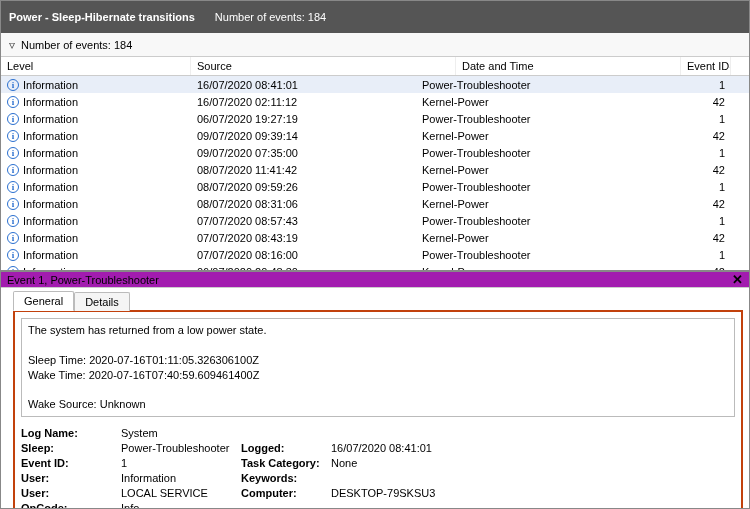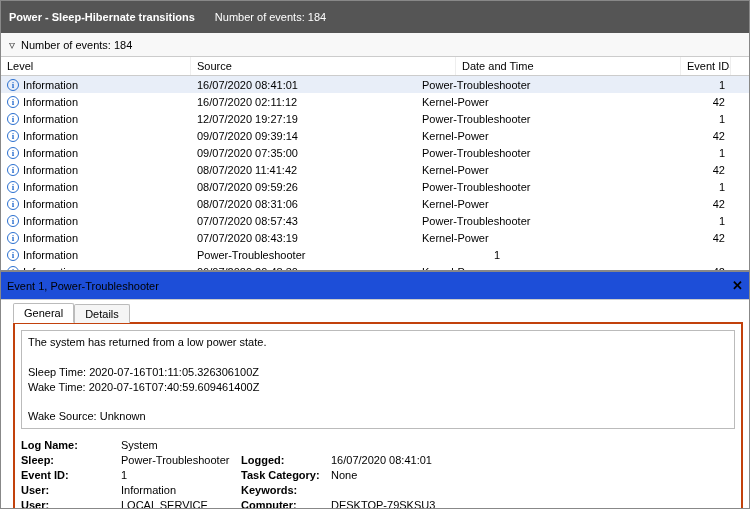--- a/index.html
+++ b/index.html
@@ -75,23 +75,23 @@
     height: 248px;
     display: flex;
     flex-direction: column;
     background: #fff;
   }
   .details-header {
     display: flex;
     align-items: center;
     justify-content: space-between;
     padding: 3px 6px;
-    background: #1d4ed8;
+    background: #a21caf;
     border-bottom: 1px solid #ccc;
-    height: 28px;
+    height: 16px;
   }
   .details-close { font-weight: bold; cursor: pointer; font-size: 13px; }
   .tabs {
     display: flex;
     padding: 4px 6px 0 12px;
     gap: 0;
     height: 22px;
     align-items: flex-end;
   }
   .tab {
@@ -180,21 +180,21 @@
         </div>
         <div class="col col-dt">16/07/2020 02:11:12</div>
         <div class="col col-src">Kernel-Power</div>
         <div class="col col-eid">42</div>
       </div>
       <div class="row">
         <div class="col col-level">
           <span class="info-icon">i</span>
           <span>Information</span>
         </div>
-        <div class="col col-dt">12/07/2020 19:27:19</div>
+        <div class="col col-dt">06/07/2020 19:27:19</div>
         <div class="col col-src">Power-Troubleshooter</div>
         <div class="col col-eid">1</div>
       </div>
       <div class="row">
         <div class="col col-level">
           <span class="info-icon">i</span>
           <span>Information</span>
         </div>
         <div class="col col-dt">09/07/2020 09:39:14</div>
         <div class="col col-src">Kernel-Power</div>
@@ -252,20 +252,21 @@
         </div>
         <div class="col col-dt">07/07/2020 08:43:19</div>
         <div class="col col-src">Kernel-Power</div>
         <div class="col col-eid">42</div>
       </div>
       <div class="row">
         <div class="col col-level">
           <span class="info-icon">i</span>
           <span>Information</span>
         </div>
+        <div class="col col-dt">07/07/2020 08:16:00</div>
         <div class="col col-src">Power-Troubleshooter</div>
         <div class="col col-eid">1</div>
       </div>
       <div class="row">
         <div class="col col-level">
           <span class="info-icon">i</span>
           <span>Information</span>
         </div>
         <div class="col col-dt">06/07/2020 20:48:30</div>
         <div class="col col-src">Kernel-Power</div>

